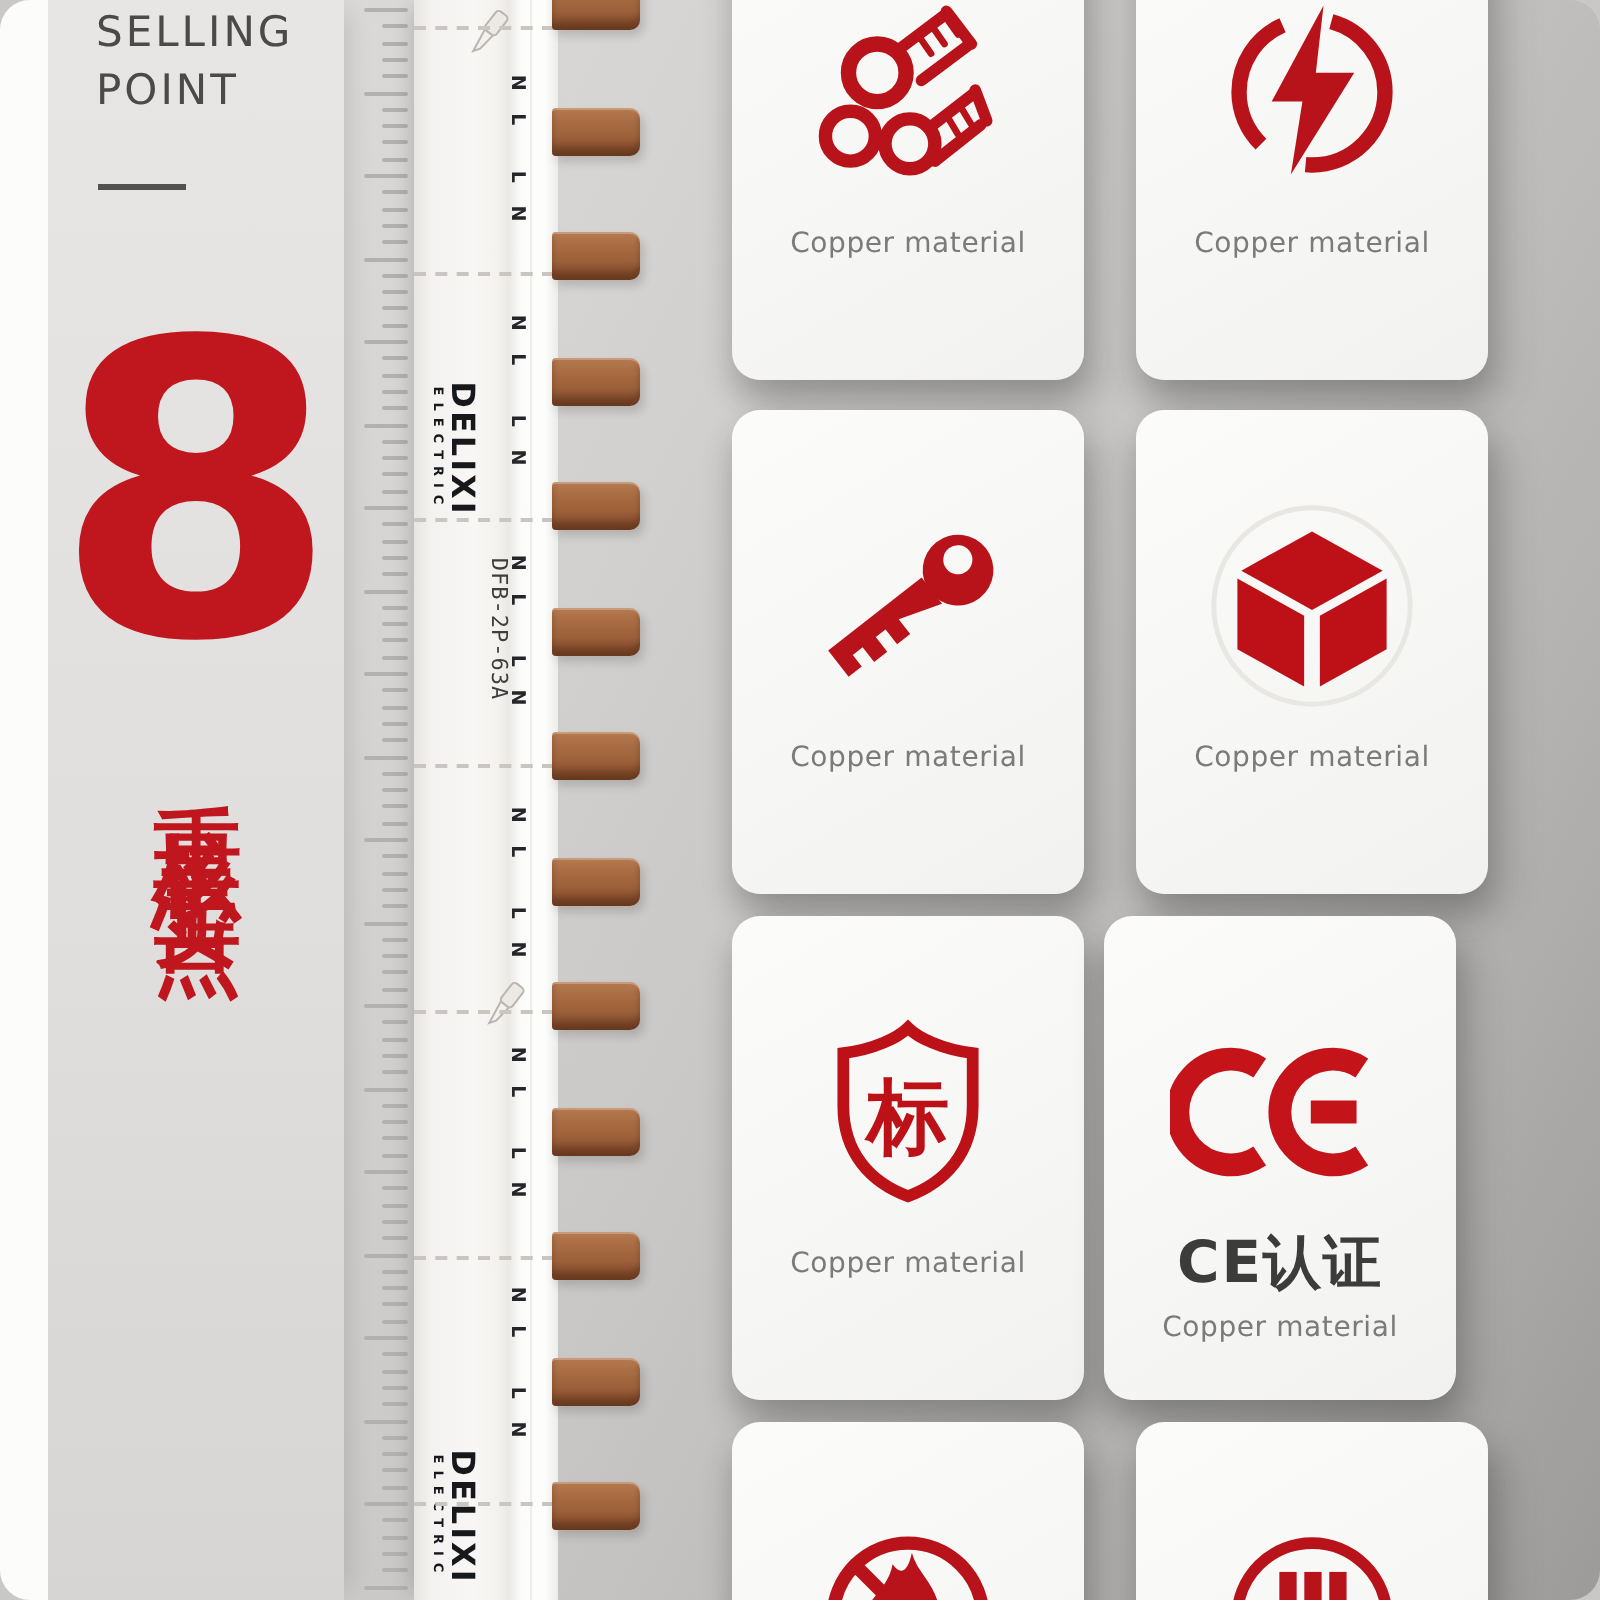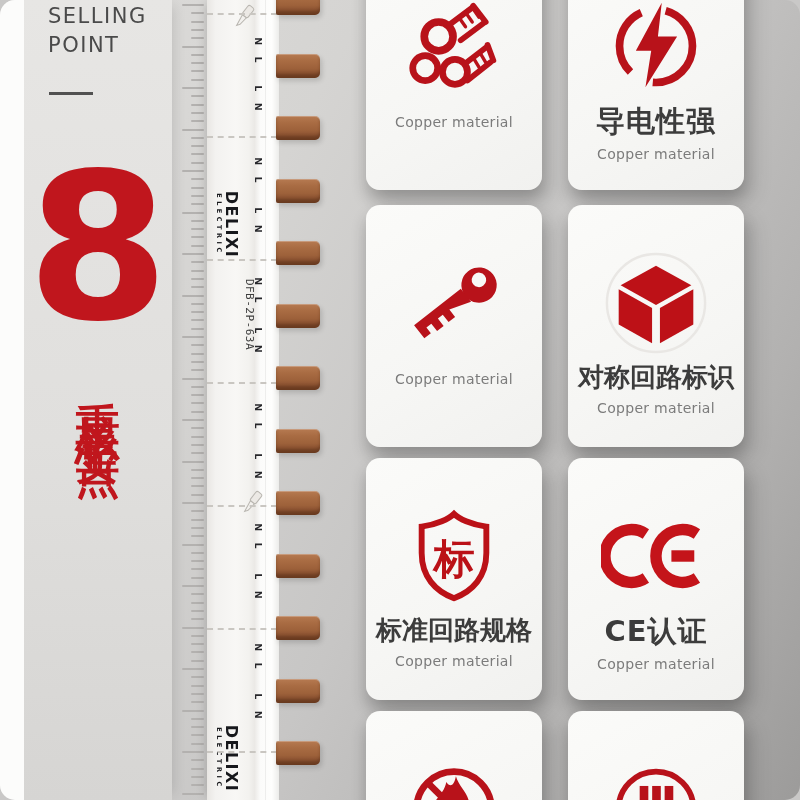--- a/index.html
+++ b/index.html
@@ -244,21 +244,20 @@
         </div>
         <div class="subtitle">Copper material</div>
       </div>
       <div class="card" style="left: 568px; top: -52px;">
         <div class="icon-box">
           <svg width="96" height="96" viewBox="0 0 100 100">
     <circle cx="50" cy="50" r="38" fill="none" stroke="#b8121a" stroke-width="8" stroke-dasharray="63 26 74 26"></circle>
     <polygon points="56,5 29,55 45,55 39,93 72,40 52,40" fill="#b8121a"></polygon>
           </svg>
         </div>
-        <div class="title">导电性强</div>
         <div class="subtitle">Copper material</div>
       </div>
       <div class="card" style="left: 366px; top: 205px;">
         <div class="icon-box">
           <svg width="104" height="104" viewBox="0 0 100 100">
     <g transform="translate(52 50) rotate(-38)" fill="#b8121a">
       <circle cx="28" cy="0" r="17"></circle>
       <circle cx="31" cy="-4" r="7" fill="#f8f8f6"></circle>
       <path d="M12 -8 L-45 -8 L-45 8 L-37 8 L-37 1 L-31 1 L-31 10 L-23 10 L-23 1 L-17 1 L-17 10 L-9 10 L-9 1 L12 8 Z"></path>
     </g>
@@ -270,34 +269,32 @@
         <div class="icon-box">
           <svg width="108" height="108" viewBox="0 0 110 110">
     <circle cx="55" cy="55" r="50" fill="none" stroke="#e9e7e4" stroke-width="2.5"></circle>
     <g fill="#bd1117">
       <polygon points="55,17 91,37 55,57 19,37"></polygon>
       <polygon points="17,41 51,60 51,96 17,77"></polygon>
       <polygon points="93,41 59,60 59,96 93,77"></polygon>
     </g>
           </svg>
         </div>
-        <div class="title small">对称回路标识</div>
         <div class="subtitle">Copper material</div>
       </div>
       <div class="card" style="left: 366px; top: 458px;">
         <div class="icon-box">
           <svg width="98" height="100" viewBox="0 0 100 100">
     <path d="M50 7 C45 12 33 18 17 20 L17 47 C17 71 31 86 50 93 C69 86 83 71 83 47 L83 20 C67 18 55 12 50 7 Z" fill="none" stroke="#bb1117" stroke-width="6"></path>
     <text x="50" y="67" font-size="42" font-weight="bold" text-anchor="middle" fill="#bb1117">标</text>
           </svg>
         </div>
-        <div class="title small">标准回路规格</div>
-        <div class="subtitle">Copper material</div>
-      </div>
-      <div class="card" style="left: 568px; top: 458px;">
+        <div class="subtitle">Copper material</div>
+      </div>
+      <div class="card" style="left: 552px; top: 458px;">
         <div class="icon-box">
           <svg width="110" height="76" viewBox="0 0 125 80">
     <g fill="none" stroke="#c4141a" stroke-width="13">
       <path d="M51 15 A30 30 0 1 0 51 65"></path>
       <path d="M109 15 A30 30 0 1 0 109 65"></path>
       <path d="M80 40 L106 40"></path>
     </g>
           </svg>
         </div>
         <div class="title">CE认证</div>

